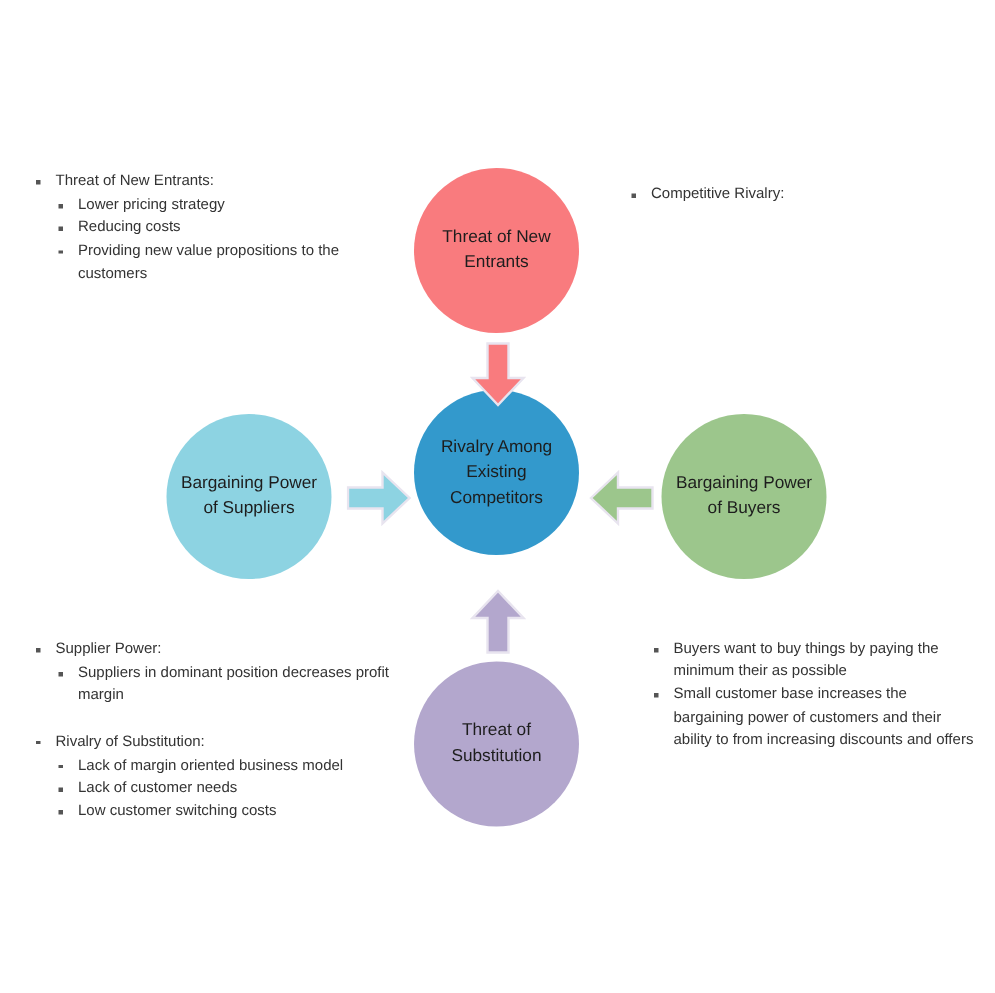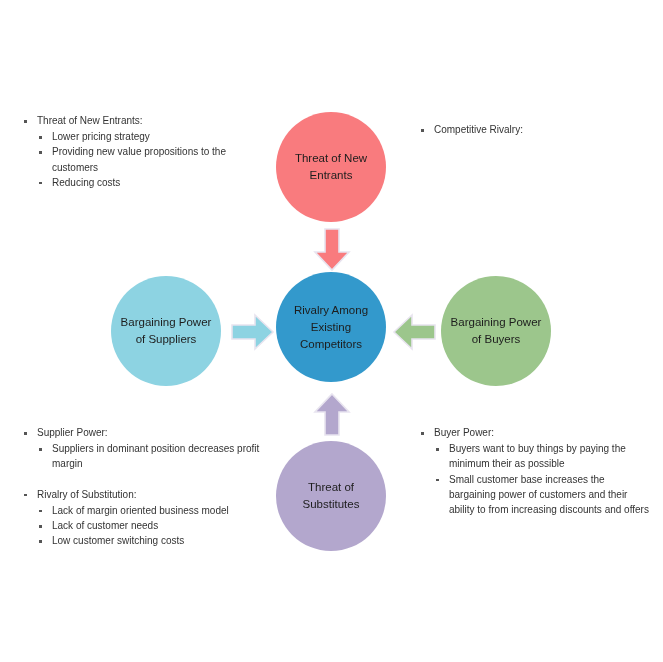--- a/index.html
+++ b/index.html
@@ -39,21 +39,21 @@
     color: #1d1d1d;
     box-sizing: border-box;
     padding: 0 6px;
   }
   .node-label {
     display: block;
     white-space: pre-line;
   }
 
   #node-new-entrants   { left: 276px; top: 112px; background: #f97b7e; }
-  #node-rivalry        { left: 276px; top: 272px; background: #3399cc; }
+  #node-rivalry        { left: 276px; top: 260px; background: #3399cc; }
   #node-suppliers      { left: 111px; top: 276px; background: #8dd3e2; }
   #node-buyers         { left: 441px; top: 276px; background: #9cc68c; }
   #node-substitutes    { left: 276px; top: 441px; background: #b3a7cd; }
 
   
   .arrow {
     position: absolute;
   }
   .arrow svg { display: block; }
 
@@ -138,21 +138,21 @@
 of Suppliers</span>
   </div>
 
   <div class="node" id="node-buyers" style="background: rgb(156, 198, 140);">
     <span class="node-label">Bargaining Power
 of Buyers</span>
   </div>
 
   <div class="node" id="node-substitutes" style="background: rgb(179, 167, 205);">
     <span class="node-label">Threat of
-Substitutes</span>
+Substitution</span>
   </div>
 
   <div class="arrow" id="arrow-top">
     <svg width="38" height="44" viewBox="0 0 38 44">
       <polygon points="12,1 26,1 26,24 36,24 19,42 2,24 12,24" fill="#f97b7e" stroke="#e8e4ef" stroke-width="1.6"></polygon>
     </svg>
   </div>
 
   <div class="arrow" id="arrow-bottom">
     <svg width="38" height="44" viewBox="0 0 38 44">
@@ -171,22 +171,22 @@
       <polygon points="2,19 20,2 20,12 43,12 43,26 20,26 20,36" fill="#9cc68c" stroke="#e8e4ef" stroke-width="1.6"></polygon>
     </svg>
   </div>
 
   <div class="textblock" id="block-new-entrants">
     <div class="tb-list">
       <div class="tb-group">
         <div class="tb-head">Threat of New Entrants:</div>
         <div class="tb-sub">
           <div class="tb-item">Lower pricing strategy</div>
+          <div class="tb-item">Reducing costs</div>
           <div class="tb-item">Providing new value propositions to the customers</div>
-          <div class="tb-item">Reducing costs</div>
         </div>
       </div>
     </div>
   </div>
 
   <div class="textblock" id="block-rivalry">
     <div class="tb-list">
       <div class="tb-group">
         <div class="tb-head">Competitive Rivalry:</div>
       </div>
@@ -208,21 +208,20 @@
           <div class="tb-item">Lack of customer needs</div>
           <div class="tb-item">Low customer switching costs</div>
         </div>
       </div>
     </div>
   </div>
 
   <div class="textblock" id="block-buyer">
     <div class="tb-list">
       <div class="tb-group">
-        <div class="tb-head">Buyer Power:</div>
         <div class="tb-sub">
           <div class="tb-item">Buyers want to buy things by paying the minimum their as possible</div>
           <div class="tb-item">Small customer base increases the bargaining power of customers and their ability to from increasing discounts and offers</div>
         </div>
       </div>
     </div>
   </div>
 
 </div>
 

